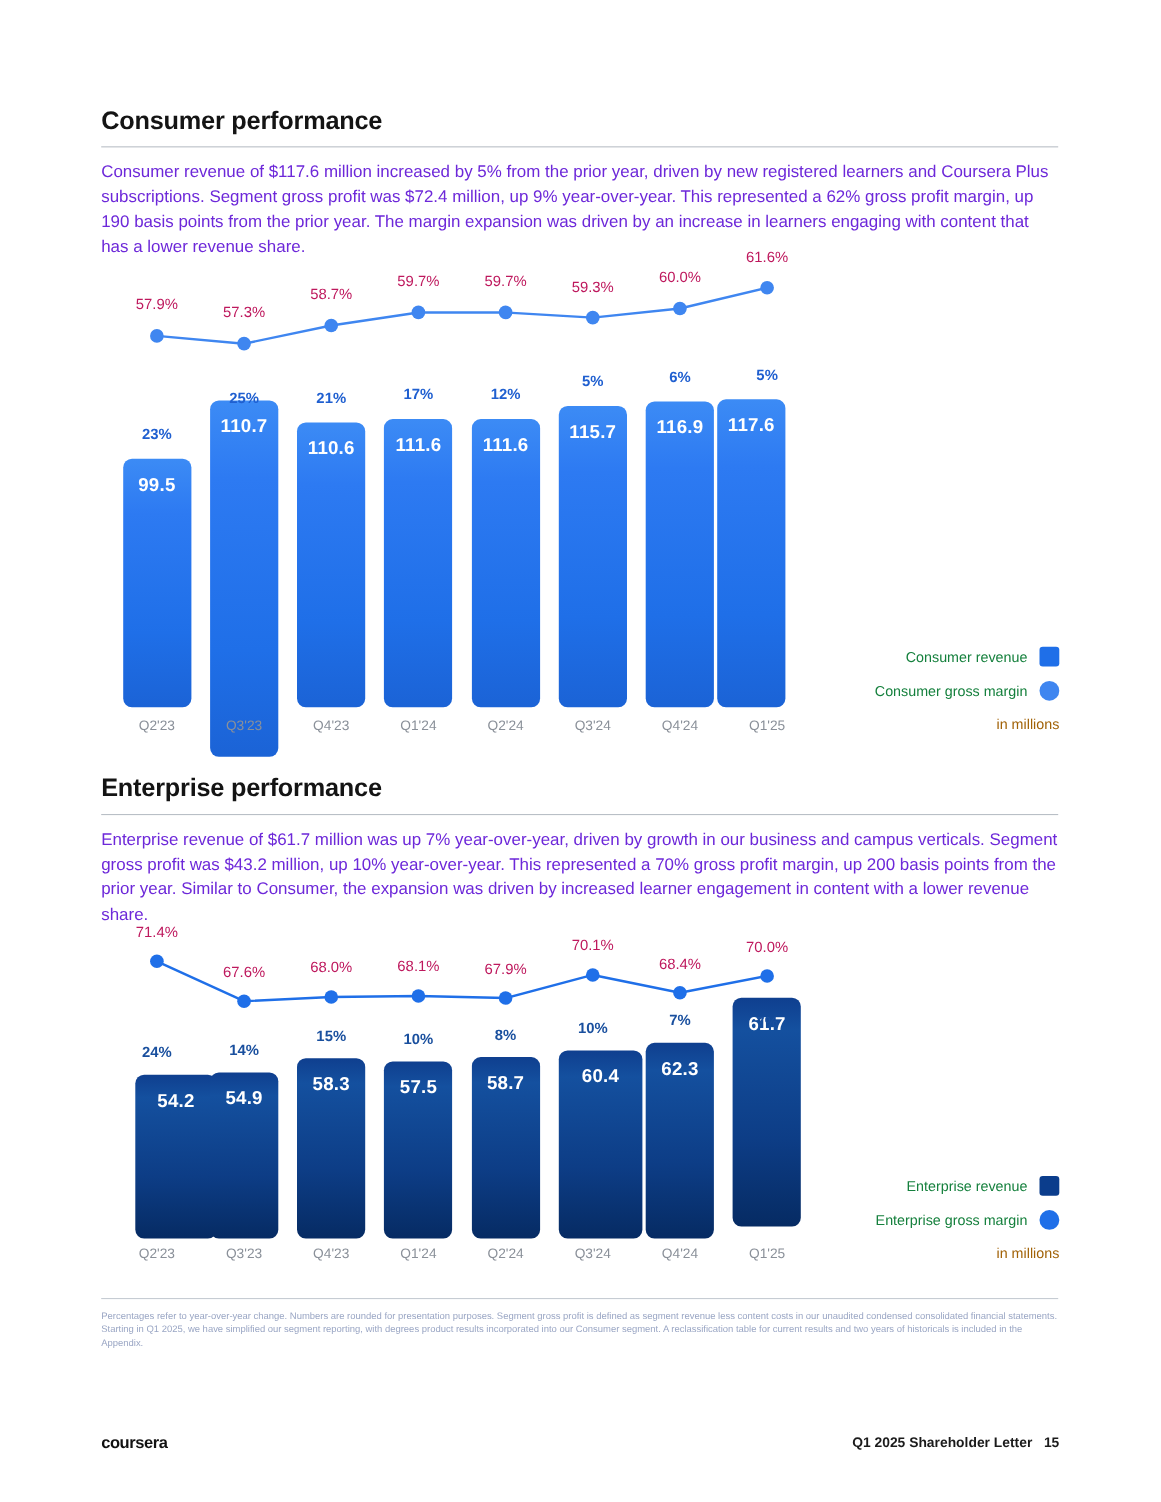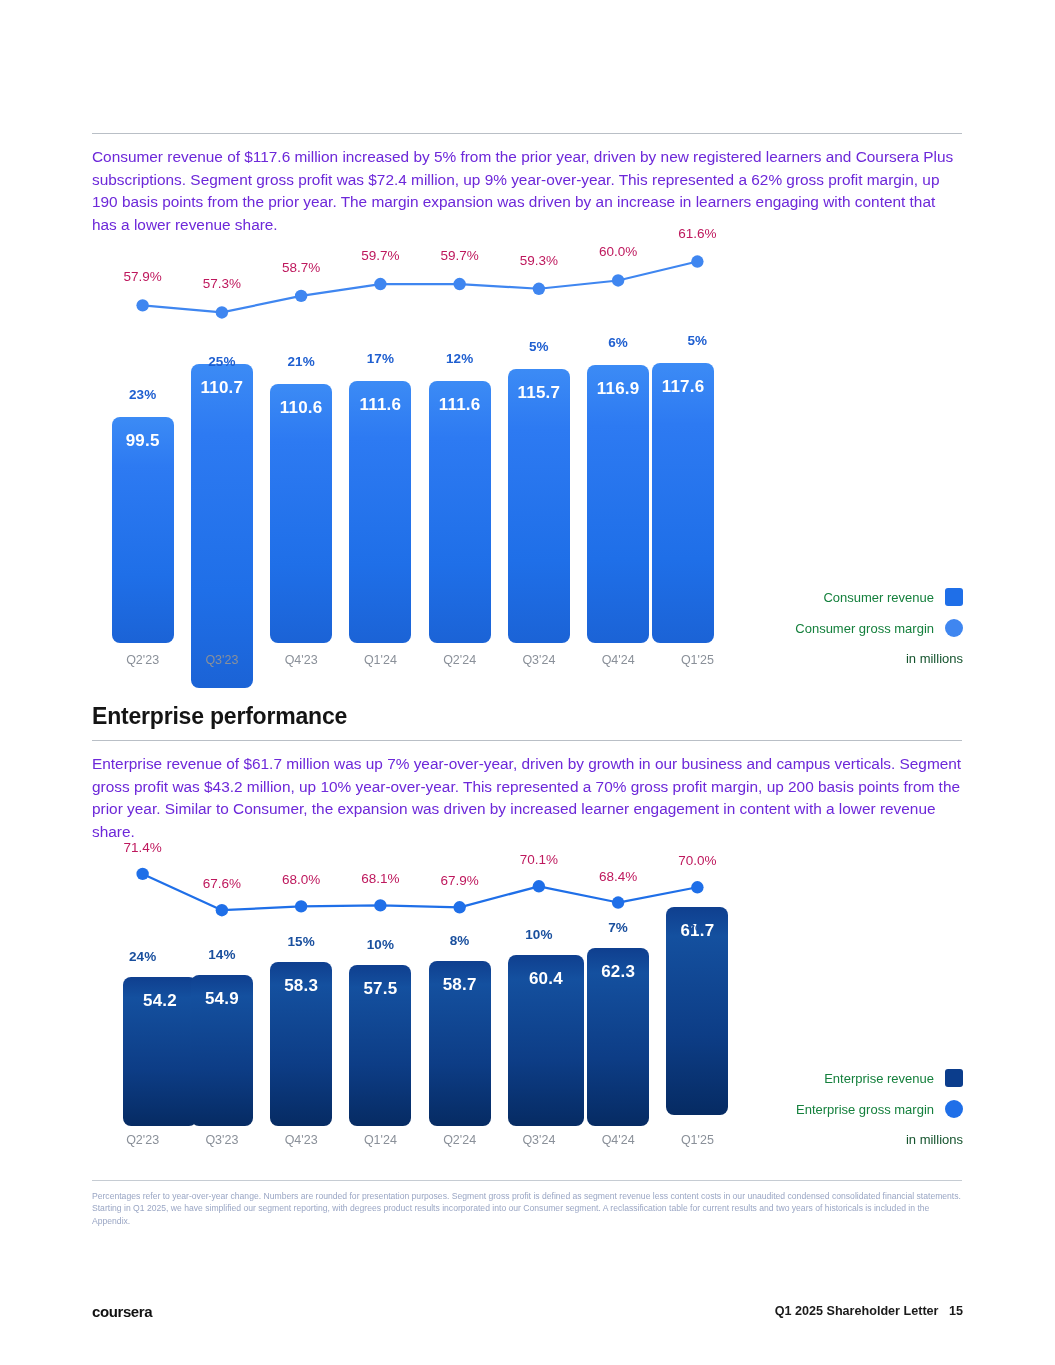--- a/index.html
+++ b/index.html
@@ -56,21 +56,21 @@
   }
 
   
   .legend-row{
     position:absolute;display:flex;align-items:center;justify-content:flex-end;
     gap:11px;font-size:13px;color:#15803d;white-space:nowrap;
   }
   .swatch-sq{width:18px;height:18px;border-radius:3px;flex:none;}
   .swatch-ci{width:18px;height:18px;border-radius:50%;flex:none;}
   .legend-note{
-    position:absolute;font-size:13px;color:#14532d;text-align:right;
+    position:absolute;font-size:13px;color:#a16207;text-align:right;
     width:220px;
   }
 
   
   .foot-rule{position:absolute;left:92px;width:870px;height:1px;background:#c6ccd3;}
   .footnote{
     position:absolute;left:92px;width:872px;font-size:8.6px;line-height:12.4px;
     color:#9aa6c4;
   }
   .brand{
@@ -81,20 +81,21 @@
     position:absolute;right:92px;font-size:12.6px;font-weight:600;color:#1b1b1b;
     white-space:nowrap;
   }
   svg{position:absolute;overflow:visible;}
 </style>
 </head>
 <body>
 
 <div class="page">
 
+  <div class="sec-title" style="top:96px;">Consumer performance</div>
   <div class="rule" style="top:133px;"></div>
   <div class="para" style="top:146px;">Consumer revenue of $117.6 million increased by 5% from the prior year, driven by new registered learners and Coursera Plus subscriptions. Segment gross profit was $72.4 million, up 9% year-over-year. This represented a 62% gross profit margin, up 190 basis points from the prior year. The margin expansion was driven by an increase in learners engaging with content that has a lower revenue share.</div>
 
   <div class="chart" id="chart-consumer" style="top:0;">
       <div class="bar consumer" style="left: 111.625px; width: 62px; top: 417.46px; height: 225.54px;">
         <div class="bar-value">99.5</div>
       </div>
       <div class="growth" style="left: 102.625px; width: 80px; top: 387.46px;">23%</div>
       <div class="xtick" style="left: 102.625px; width: 80px; top: 653px;">Q2'23</div>
       <div class="bar consumer" style="left: 190.875px; width: 62px; top: 364px; height: 324px;">

